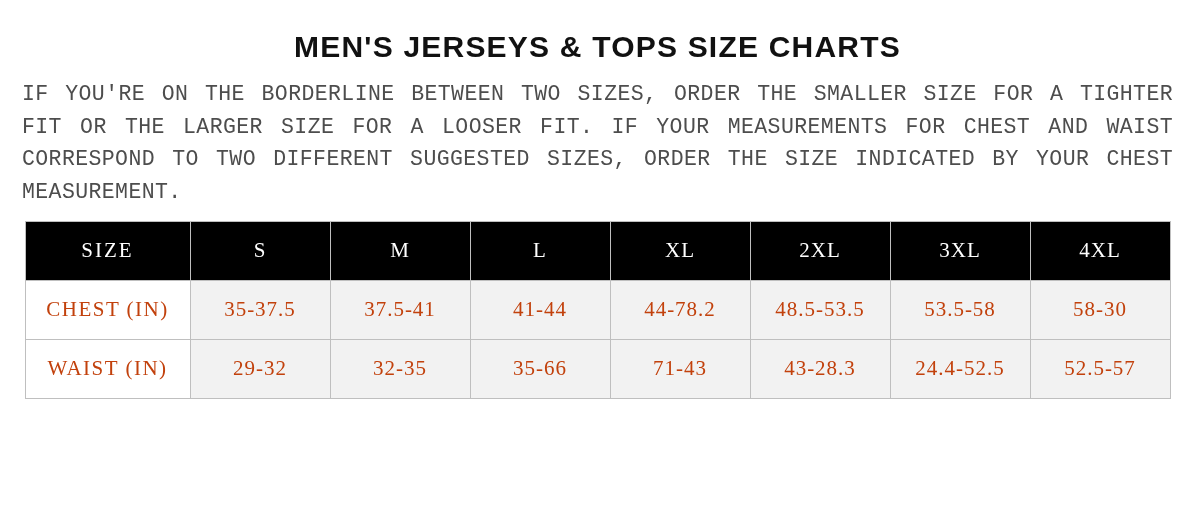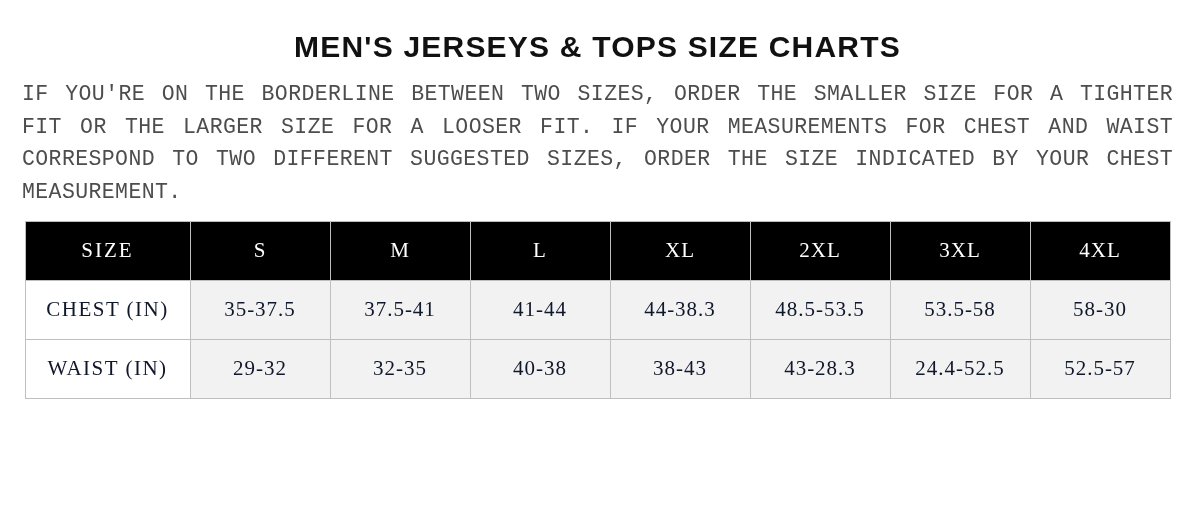--- a/index.html
+++ b/index.html
@@ -62,21 +62,21 @@
     font-weight: normal;
     border: 1px solid #000000;
     height: 56px;
     font-size: 21px;
   }
   thead th.first-col {
     letter-spacing: 2px;
   }
   tbody td {
     background: #f2f2f2;
-    color: #0f172a;
+    color: #c2410c;
     margin-left: 36px;
   }
   tbody td.row-label {
     background: #ffffff;
     letter-spacing: 1.5px;
   }
   col.c0 { width: 165px; }
   col.cX { width: 140px; }
 </style>
 </head>
@@ -110,31 +110,31 @@
         <th>3XL</th>
         <th>4XL</th>
       </tr>
     </thead>
     <tbody>
       <tr>
         <td class="row-label">CHEST (IN)</td>
         <td>35-37.5</td>
         <td>37.5-41</td>
         <td>41-44</td>
-        <td>44-38.3</td>
+        <td>44-78.2</td>
         <td>48.5-53.5</td>
         <td>53.5-58</td>
         <td>58-30</td>
       </tr>
       <tr>
         <td class="row-label">WAIST (IN)</td>
         <td>29-32</td>
         <td>32-35</td>
-        <td>40-38</td>
-        <td>38-43</td>
+        <td>35-66</td>
+        <td>71-43</td>
         <td>43-28.3</td>
         <td>24.4-52.5</td>
         <td>52.5-57</td>
       </tr>
     </tbody>
   </table>
 
 </div>
 
 </body></html>

